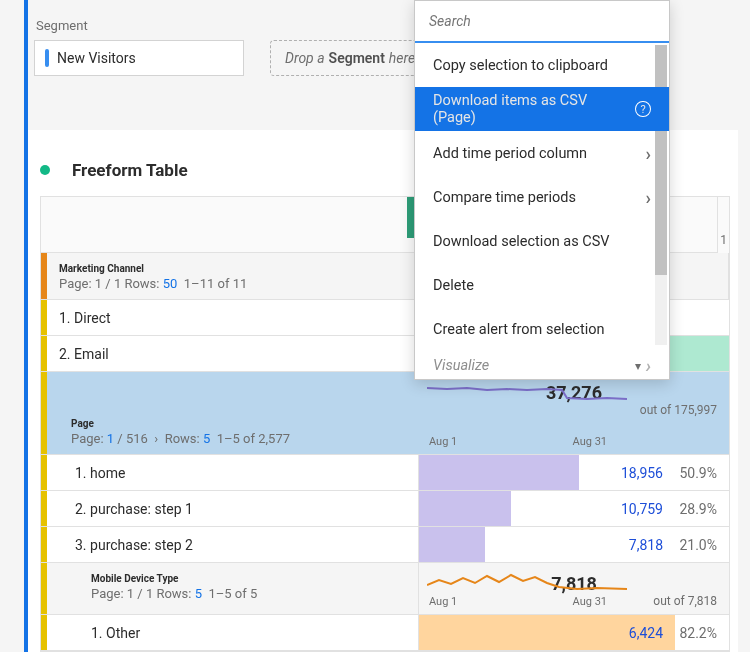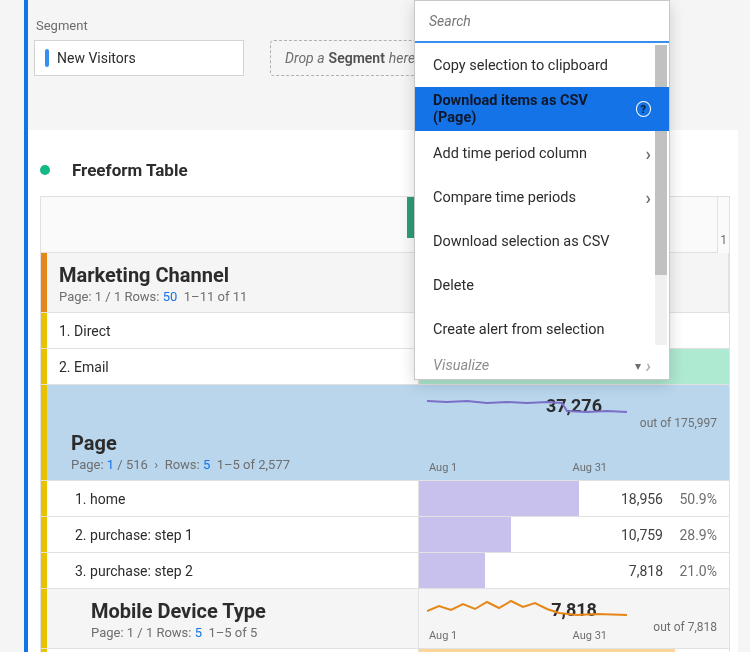--- a/index.html
+++ b/index.html
@@ -15,54 +15,54 @@
   .panel-dot { width: 10px; height: 10px; background: #12b886; border-radius: 50%; }
   .panel-title { font-size: 17px; font-weight: 700; color: #2c2c2c; }
 
   .table { position: absolute; left: 40px; top: 196px; width: 690px; border: 1px solid #e1e1e1; }
   .thead { height: 56px; background: #fafafa; border-bottom: 1px solid #e1e1e1; position: relative; }
   .green-nub { position: absolute; left: 366px; top: 0; width: 18px; height: 41px; background: #2d9d78; display: flex; flex-direction: column; align-items: center; justify-content: center; gap: 2px; }
   .green-nub span { width: 2px; height: 2px; background: #fff; border-radius: 50%; }
 
   .group-header { display: flex; align-items: stretch; border-bottom: 1px solid #e1e1e1; background: #f5f5f5; }
   .gh-label { flex: 1; padding: 10px 12px 8px 12px; border-right: 1px solid #e1e1e1; }
-  .gh-title { font-weight: 700; font-size: 20px; color: #2c2c2c; }
+  .gh-title { font-weight: 700; font-size: 10px; color: #2c2c2c; }
   .gh-meta { color: #6e6e6e; font-size: 13px; margin-top: 2px; }
   .gh-meta a { color: #1473e6; text-decoration: none; }
   .gh-spark { width: 310px; position: relative; padding: 10px 12px 6px 12px; text-align: right; }
   .gh-spark .total { font-size: 18px; font-weight: 700; text-align: center; }
   .gh-spark .outof { font-size: 12px; color: #6e6e6e; text-align: right; }
   .spark-axis { position: absolute; left: 10px; bottom: 6px; font-size: 11px; color: #6e6e6e; }
   .spark-axis2 { position: absolute; right: 122px; bottom: 6px; font-size: 11px; color: #6e6e6e; margin-top: 12px; }
   .sparkline { position: absolute; left: 8px; top: 8px; width: 200px; height: 26px; }
 
   .stripe { width: 6px; flex: 0 0 6px; }
   .row { display: flex; align-items: stretch; border-bottom: 1px solid #e1e1e1; height: 36px; background: #fff; }
   .row .cell-label { flex: 1; display: flex; align-items: center; padding: 0 12px; font-size: 14px; border-right: 1px solid #e1e1e1; color: #2c2c2c; }
   .row .cell-metric { width: 310px; display: flex; align-items: center; justify-content: flex-end; padding: 0 12px; gap: 10px; position: relative; }
   .cell-metric .bar { position: absolute; left: 0; top: 0; bottom: 0; background: #c9c1ed; }
-  .cell-metric .val { font-size: 14px; color: #404040; z-index: 1; }
+  .cell-metric .val { font-size: 14px; color: #1d4ed8; z-index: 1; }
   .cell-metric .pct { font-size: 14px; color: #6e6e6e; z-index: 1; min-width: 44px; text-align: right; }
 
   .row.depth1 .cell-label { padding-left: 28px; }
   .row.depth2 .cell-label { padding-left: 44px; }
   .group-header.depth1 .gh-label { padding-left: 24px; }
   .group-header.depth2 .gh-label { padding-left: 44px; }
 
   .hdr-page { background: #b9d6ed; }
   .hdr-page .gh-spark { background: #b9d6ed; }
   .hdr-mobile { background: #f5f5f5; }
   .hdr-mobile .sparkline path { stroke: #e68619; }
 
   
   .context { position: absolute; left: 414px; top: 0; width: 256px; background: #fff; border: 1px solid #c8c8c8; box-shadow: 0 4px 14px rgba(0,0,0,0.16); }
   .ctx-search { width: 100%; height: 42px; border: none; border-bottom: 2px solid #378ef0; padding: 0 14px; font-size: 14px; font-style: italic; color: #8e8e8e; outline: none; }
   .ctx-list { position: relative; max-height: 340px; overflow: hidden; }
   .ctx-item { height: 44px; display: flex; align-items: center; padding: 0 18px; font-size: 14.5px; color: #2c2c2c; cursor: default; position: relative; }
-  .ctx-item.sel { background: #1473e6; color: #0f172a; font-weight: 700; }
+  .ctx-item.sel { background: #1473e6; color: #e5e5e5; font-weight: 400; }
   .ctx-item .help { display: inline-flex; width: 16px; height: 16px; border-radius: 50%; border: 1.5px solid #fff; align-items: center; justify-content: center; font-size: 11px; margin-left: 8px; }
   .ctx-item .chev { position: absolute; right: 18px; font-size: 18px; color: #6e6e6e; font-weight: 600; }
   .ctx-item.faded { color: #8e8e8e; font-style: italic; }
   .ctx-scrollbar { position: absolute; right: 2px; top: 44px; width: 12px; height: 300px; background: #f0f0f0; }
   .ctx-thumb { position: absolute; right: 2px; top: 44px; width: 12px; height: 230px; background: #c1c1c1; }
   .ctx-dd { position: absolute; right: 18px; bottom: 8px; width: 16px; height: 14px; }
   .ctx-dd::before { content: "▾"; color: #6e6e6e; font-size: 12px; }
 
   
   .whitebg { position: absolute; left: 28px; top: 130px; width: 710px; height: 522px; background: #fff; }

